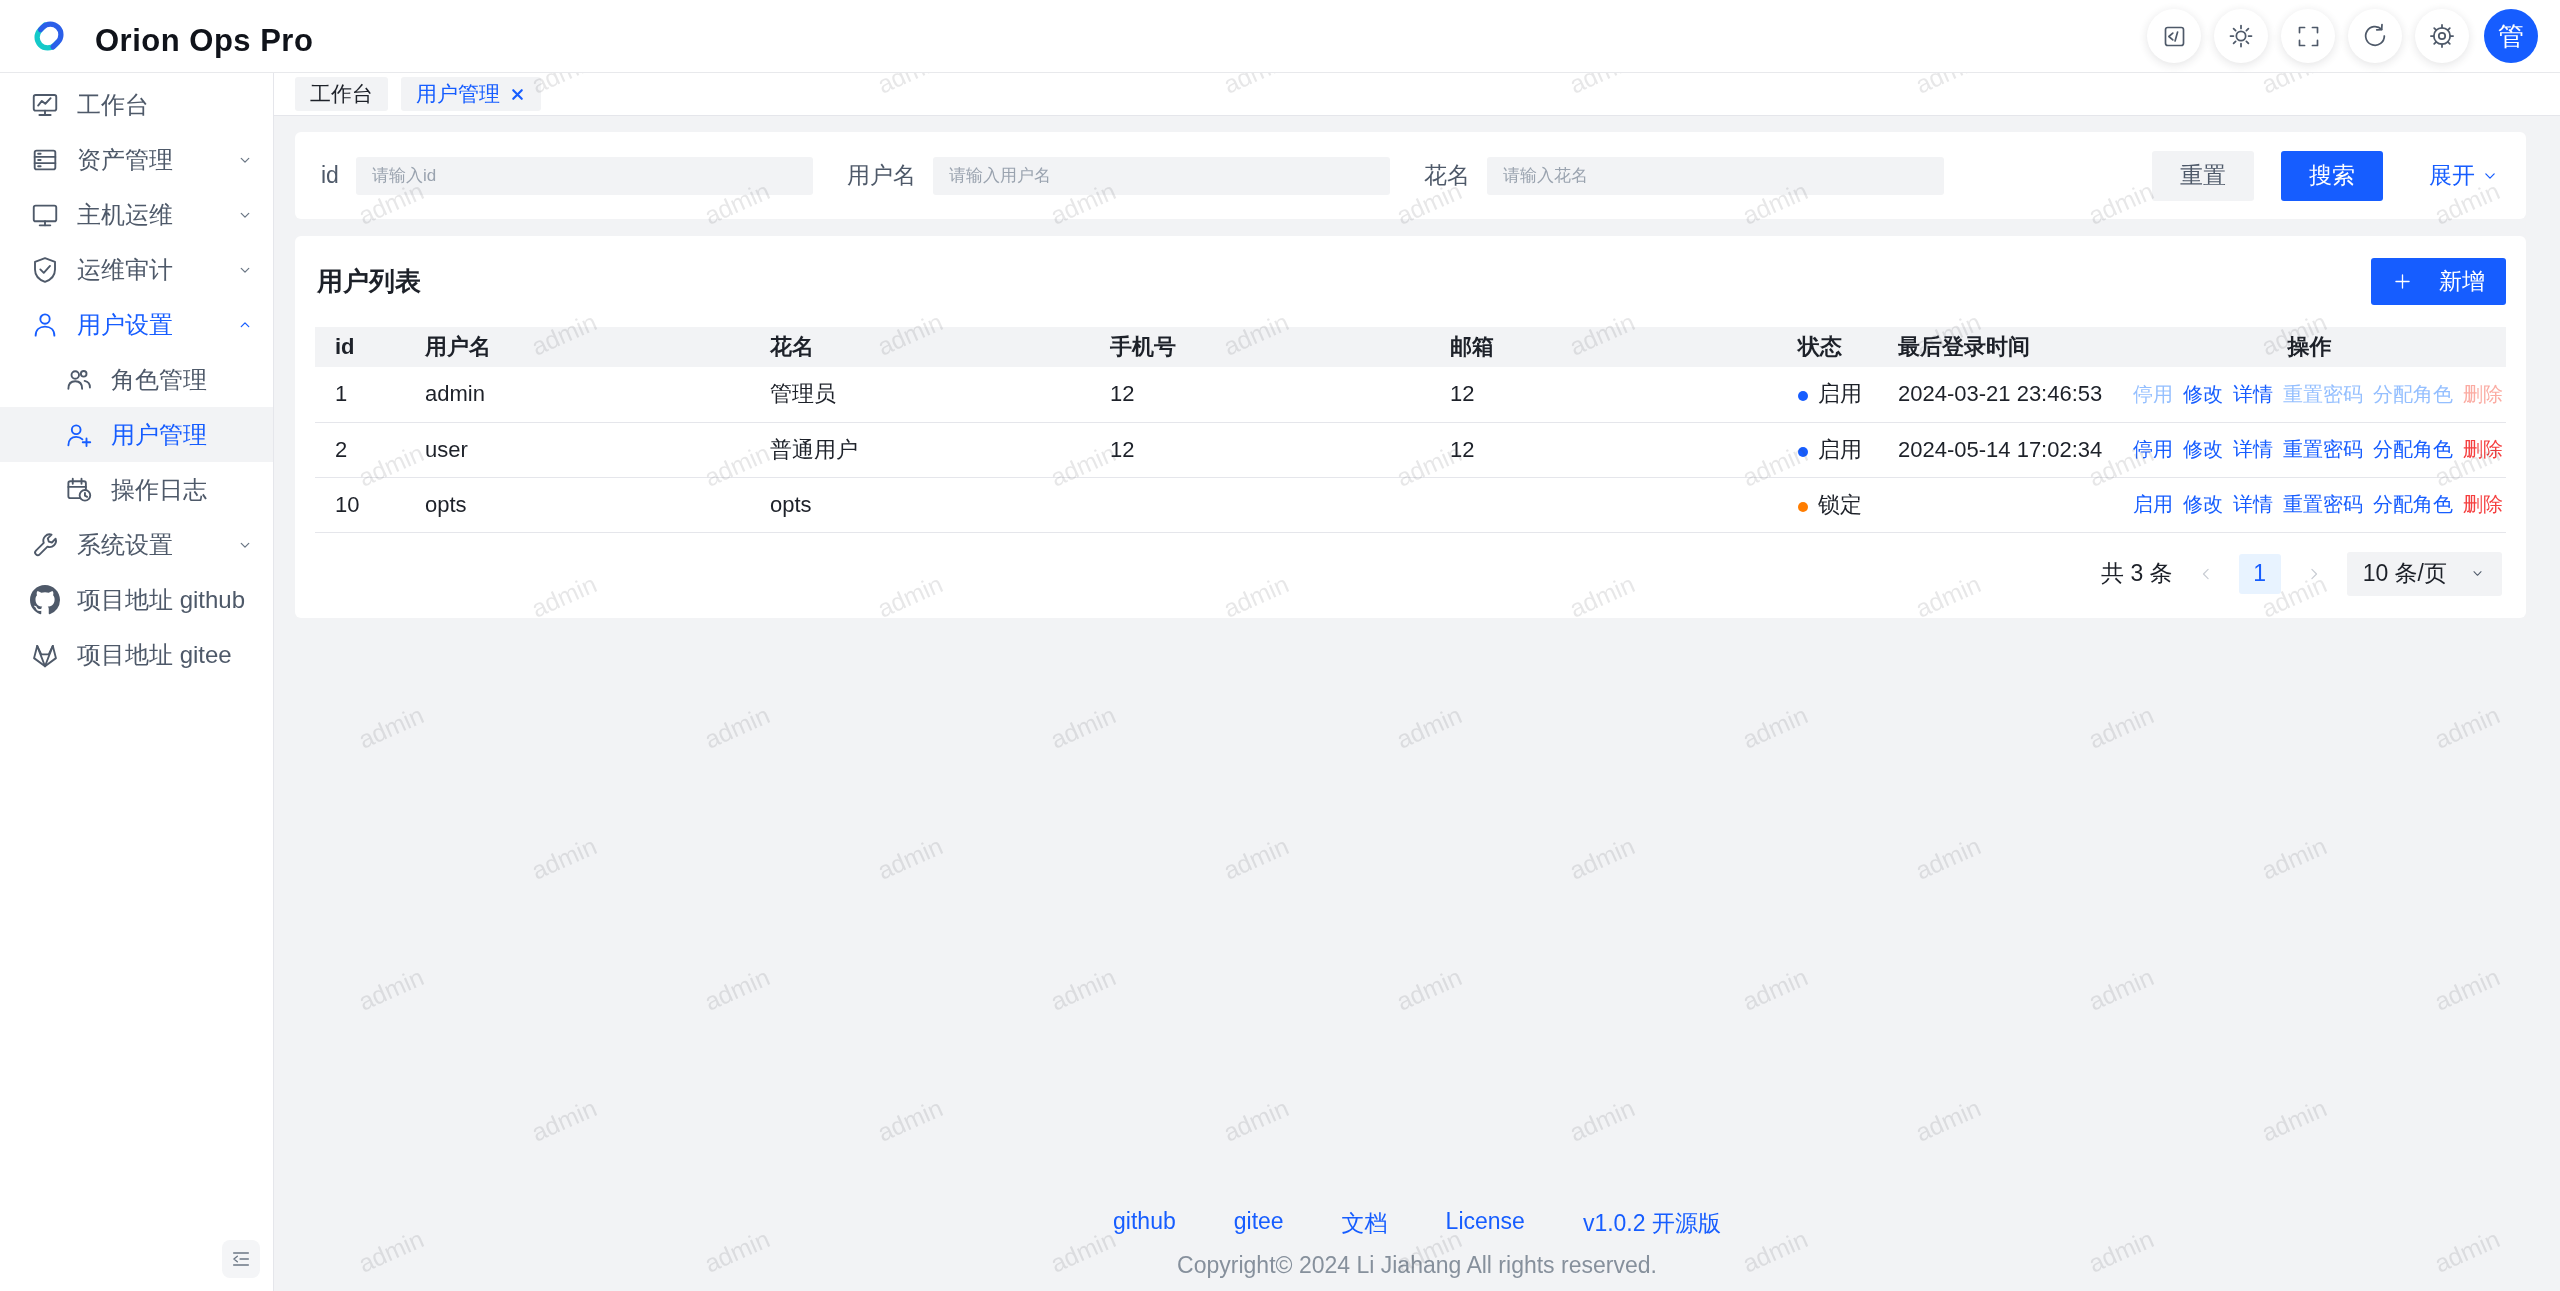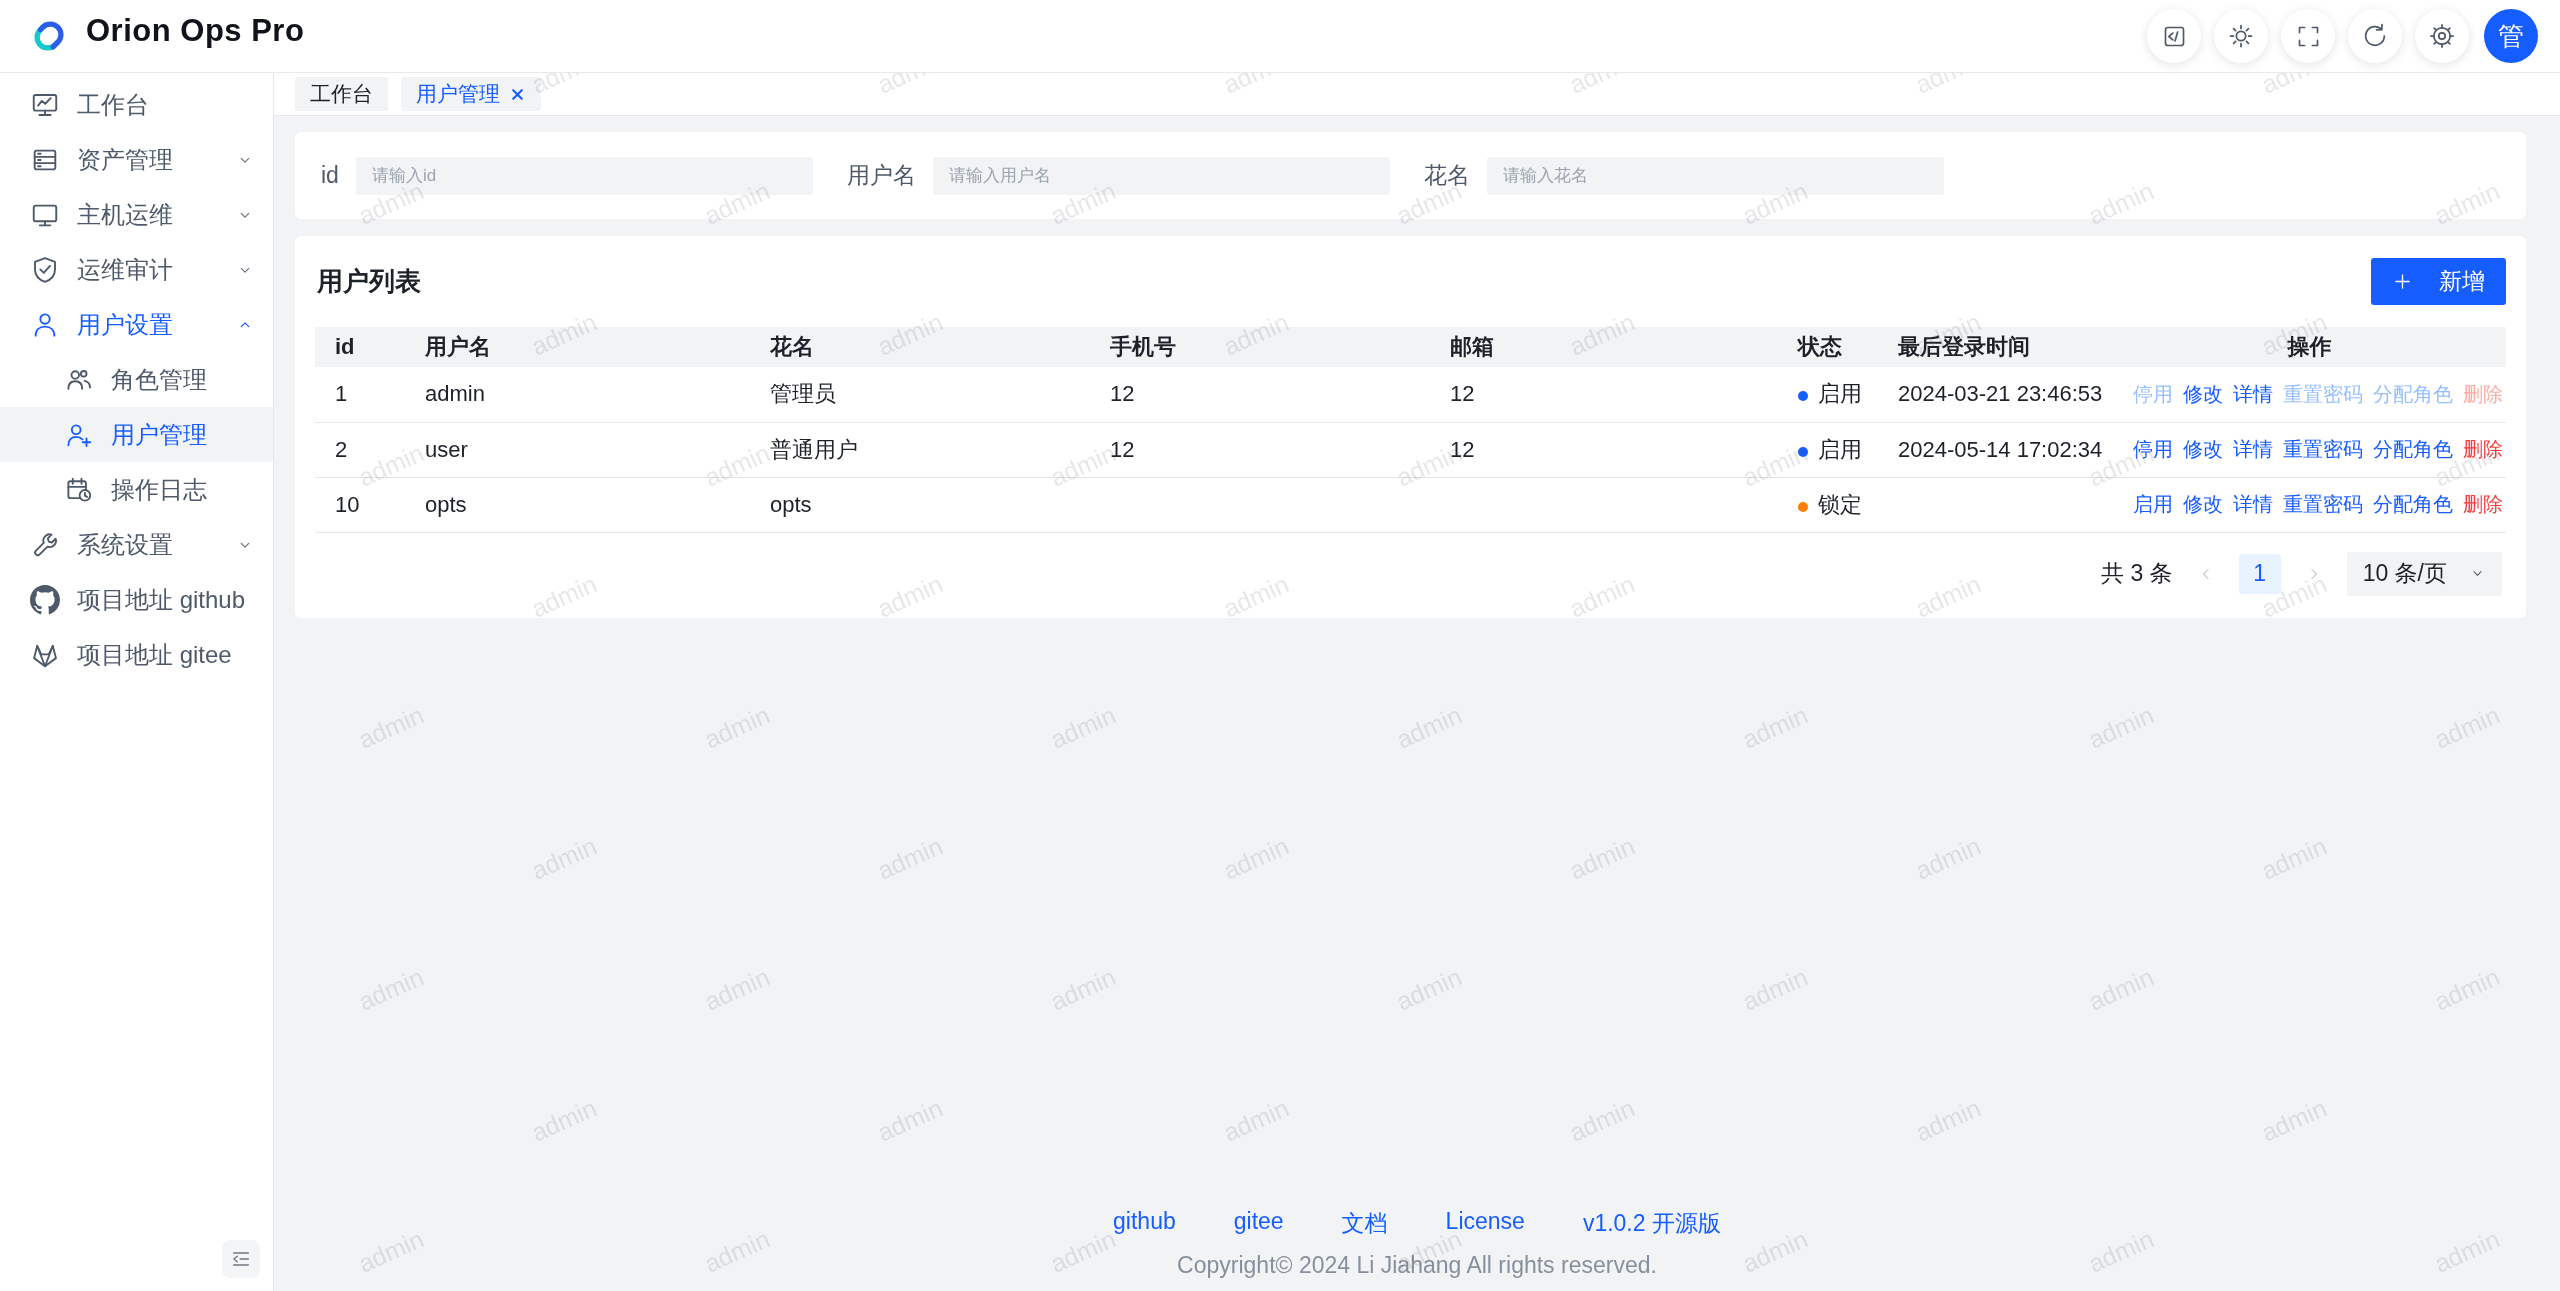--- a/index.html
+++ b/index.html
@@ -4,21 +4,21 @@
 <style>
   * { margin:0; padding:0; box-sizing:border-box; }
   html,body { width:2560px; height:1291px; overflow:hidden; }
   body { font-family:"Liberation Sans","DejaVu Sans",sans-serif; color:#1d2129; background:#fff; position:relative; }
 
   .icon { fill:none; stroke:currentColor; stroke-width:3; stroke-linecap:round; stroke-linejoin:round; }
   .fill-icon { fill:currentColor; stroke:none; }
 
   
   .app-header { height:73px; display:flex; align-items:center; justify-content:space-between; padding:0 22px 0 26px; background:#fff; border-bottom:1px solid #e8e9ec; position:relative; z-index:60; }
-  .logo { display:flex; align-items:flex-start; gap:14px; }
+  .logo { display:flex; align-items:flex-end; gap:23px; }
   .logo-title { font-size:31px; font-weight:600; color:#10131a; letter-spacing:.5px; }
   .header-actions { display:flex; align-items:center; }
   .hbtn { width:54px; height:54px; border-radius:50%; background:#fff; border:none; box-shadow:0 2px 10px rgba(29,33,41,.12); display:flex; align-items:center; justify-content:center; color:#4e5969; margin-left:13px; cursor:pointer; }
   .avatar { width:54px; height:54px; border-radius:50%; background:#165dff; color:#fff; font-size:26px; display:flex; align-items:center; justify-content:center; margin-left:15px; cursor:pointer; box-shadow:none; }
 
   
   .body-row { display:flex; height:1218px; }
   .sidebar { width:274px; background:#fff; border-right:1px solid #e5e6eb; padding-top:4px; position:relative; flex:none; z-index:55; }
   .main { flex:1; background:#f2f3f5; position:relative; overflow:hidden; }
 
@@ -275,20 +275,30 @@
           <label>id</label>
           <input placeholder="请输入id" style="">
         </div>
         <div class="field">
           <label>用户名</label>
           <input placeholder="请输入用户名" style="">
         </div>
         <div class="field">
           <label>花名</label>
           <input placeholder="请输入花名" style="">
+        </div>
+        <div class="search-actions">
+          <button class="btn btn-reset">重置</button>
+          <button class="btn btn-search">搜索</button>
+          <div class="expand-link">
+            <span>展开</span>
+            <svg class="icon" viewBox="0 0 48 48" stroke-width="4">
+                <path d="M14 19 L24 29 L34 19"></path>
+              </svg>
+          </div>
         </div>
       </section>
 
       <section class="card table-card">
         <div class="card-header">
           <h2 class="card-title">用户列表</h2>
           <button class="btn-add">
             <svg class="icon" viewBox="0 0 48 48" stroke-width="3.5">
                 <path d="M24 9 V39 M9 24 H39"></path>
               </svg>

